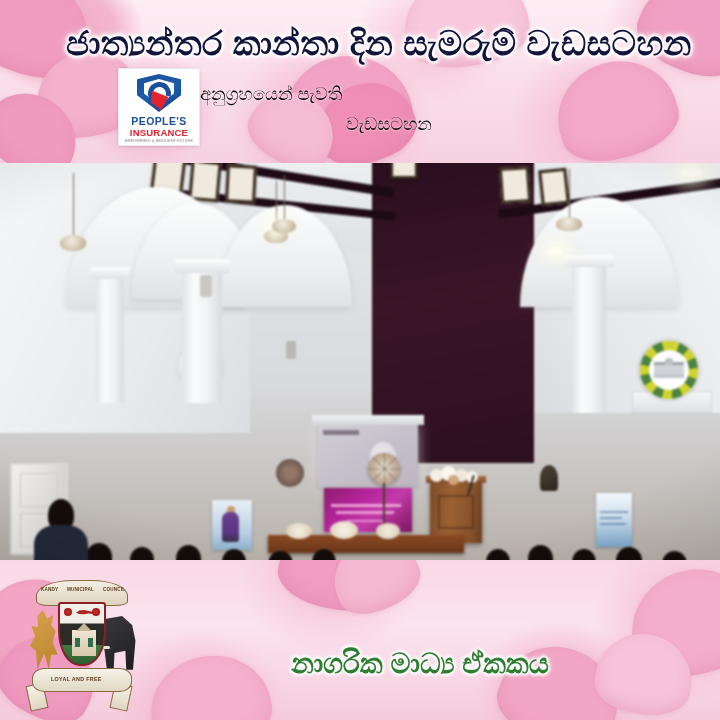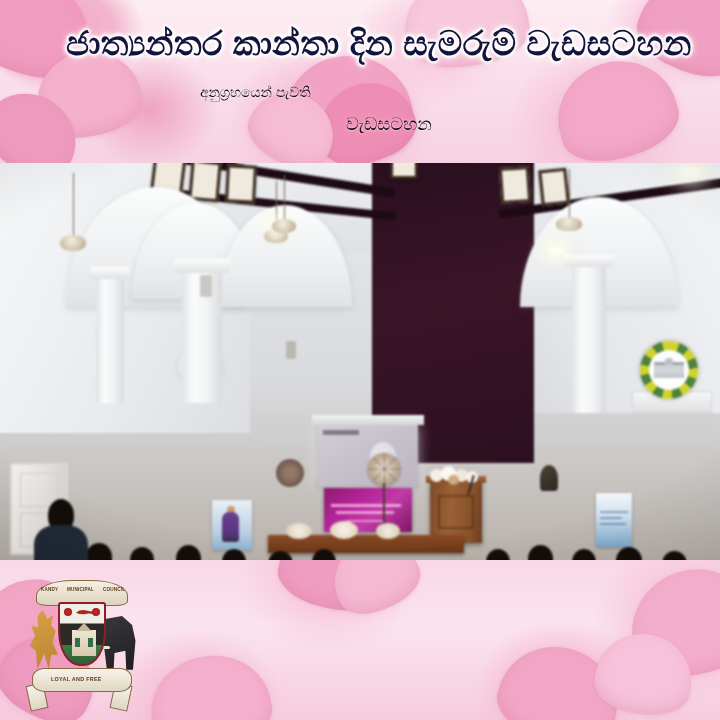--- a/index.html
+++ b/index.html
@@ -59,21 +59,21 @@
   .pi-shield .red{
     position:absolute; left:14px; top:17px; width:17px; height:19px;
     background:#e1242e;
     clip-path:polygon(0 0,100% 28%,62% 100%,0 62%);
     transform:rotate(4deg);
   }
   .pi-name{ font-size:10.5px; font-weight:bold; color:#1b4f9c; letter-spacing:.4px; margin-top:3px; }
   .pi-sub{ font-size:9.5px; font-weight:bold; color:#e1242e; letter-spacing:.2px; }
   .pi-tag{ font-size:3.6px; color:#8a6a7a; letter-spacing:.2px; margin-top:1px; }
 
-  .spons-si{ position:absolute; left:200px; top:84px; font-size:14px; color:#050505; white-space:nowrap;
+  .spons-si{ position:absolute; left:200px; top:84px; font-size:18px; color:#050505; white-space:nowrap;
              text-shadow:0 0 3px rgba(255,255,255,.9); }
   .drama{ position:absolute; left:408px; top:74px; font-size:34px; font-weight:bold; color:#0a0a0a;
           letter-spacing:.3px; white-space:nowrap; text-shadow:0 0 4px rgba(255,255,255,.85); }
   .prog-si{ position:absolute; left:346px; top:114px; font-size:18px; color:#0a0a0a; white-space:nowrap;
             text-shadow:0 0 3px rgba(255,255,255,.9); }
 
   
   .photo{ position:absolute; left:0; top:163px; width:720px; height:397px; overflow:hidden;
           background:linear-gradient(180deg,#e9eaec 0%,#d9dadd 55%,#b9b2ab 100%); }
 
@@ -245,20 +245,31 @@
     <div class="petal" style="left:-16px;top:96px;width:96px;height:76px;background:#ee9bbe;transform:rotate(34deg);"></div>
     <div class="petal" style="left:286px;top:56px;width:128px;height:104px;background:#f2a3c5;transform:rotate(6deg);"></div>
     <div class="petal" style="left:318px;top:84px;width:96px;height:78px;background:#ef8fb6;transform:rotate(-20deg);"></div>
     <div class="petal" style="left:250px;top:94px;width:86px;height:70px;background:#f6bcd4;transform:rotate(28deg);"></div>
     <div class="petal" style="left:556px;top:62px;width:120px;height:96px;background:#f3a8c8;transform:rotate(-16deg);"></div>
     <div class="petal" style="left:640px;top:-18px;width:110px;height:90px;background:#f0a0c2;transform:rotate(22deg);"></div>
     <div class="petal" style="left:404px;top:-26px;width:124px;height:92px;background:#f8c8dc;transform:rotate(-8deg);"></div>
 
     <div class="banner-title">ජාත්‍යන්තර කාන්තා දින සැමරුම් වැඩසටහන</div>
 
+    <div class="pi-logo">
+      <div class="pi-shield">
+        <div class="sh"></div>
+        <div class="inner"></div>
+        <div class="swoosh"></div>
+        <div class="red"></div>
+      </div>
+      <div class="pi-name">PEOPLE'S</div>
+      <div class="pi-sub">INSURANCE</div>
+      <div class="pi-tag">EMPOWERED &amp; RESILIENT FUTURE</div>
+    </div>
 
     <div class="spons-si">අනුග්‍රහයෙන් පැවති</div>
     <div class="prog-si">වැඩසටහන</div>
   </div>
 
   <div class="photo">
 
     <div class="ph ceiling"></div>
     <div class="ph wall-left"></div>
     <div class="ph wall-right"></div>
@@ -428,14 +439,15 @@
         <div class="win" style="right:3px;"></div>
       </div>
     </div>
     <div class="crest-tail" style="left:6px;transform:rotate(-12deg);"></div>
     <div class="crest-tail" style="left:90px;transform:rotate(12deg);"></div>
     <div class="crest-ribbon">
       <span style="left:18px;">LOYAL  AND  FREE</span>
     </div>
   </div>
 
+  <div class="kmc-sub">නාගරික මාධ්‍ය ඒකකය</div>
 
 </div>
 
 </body></html>

